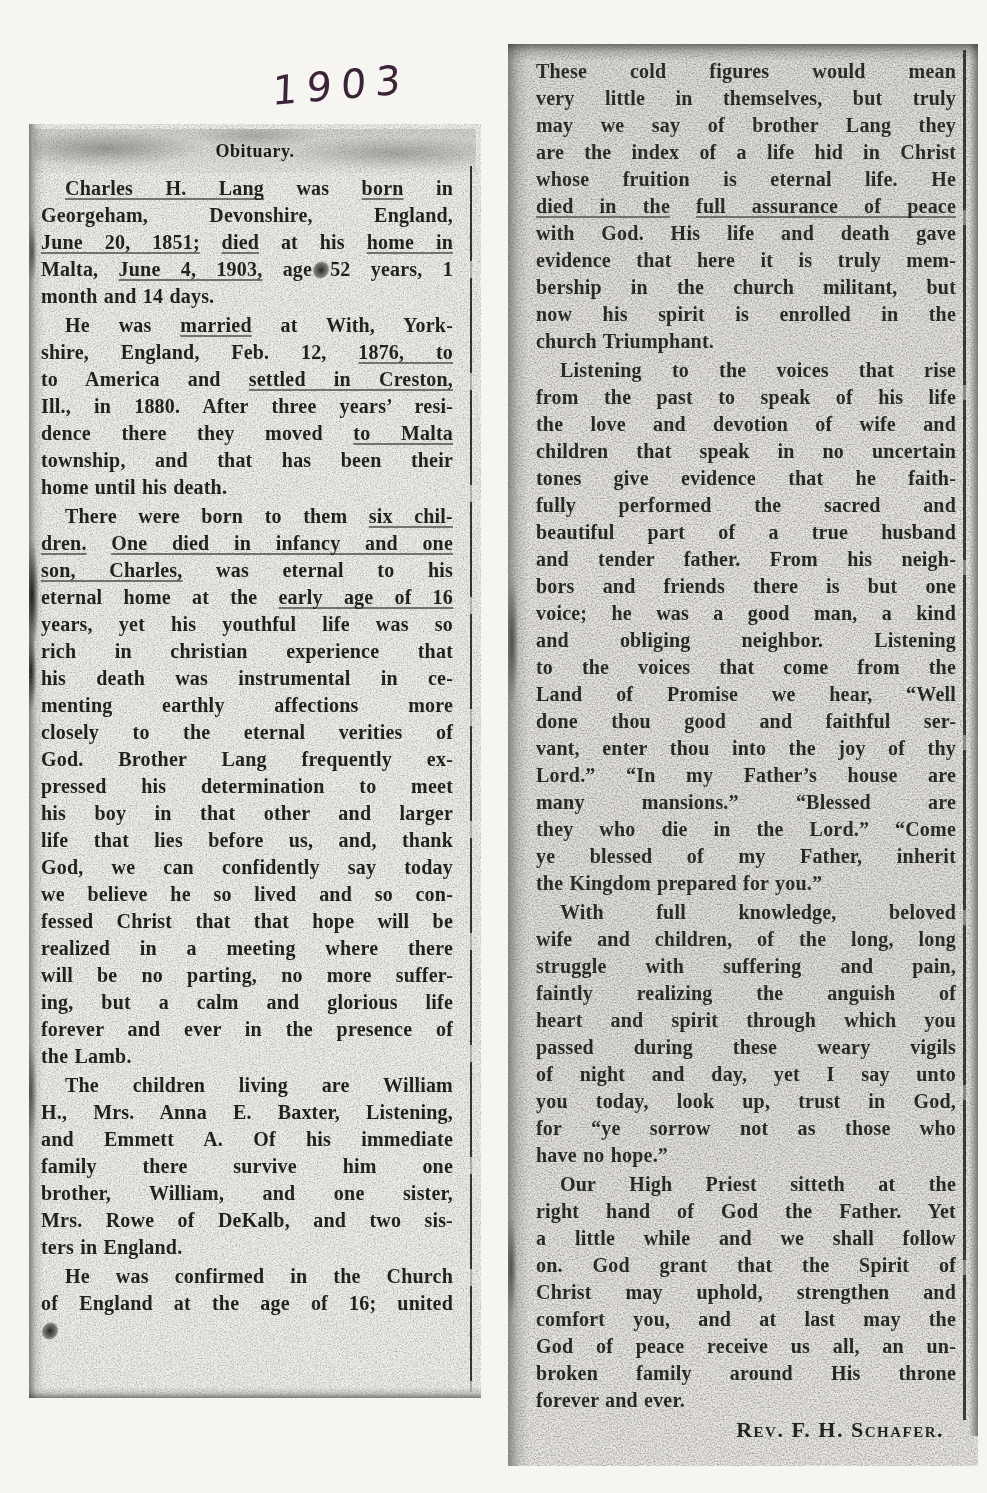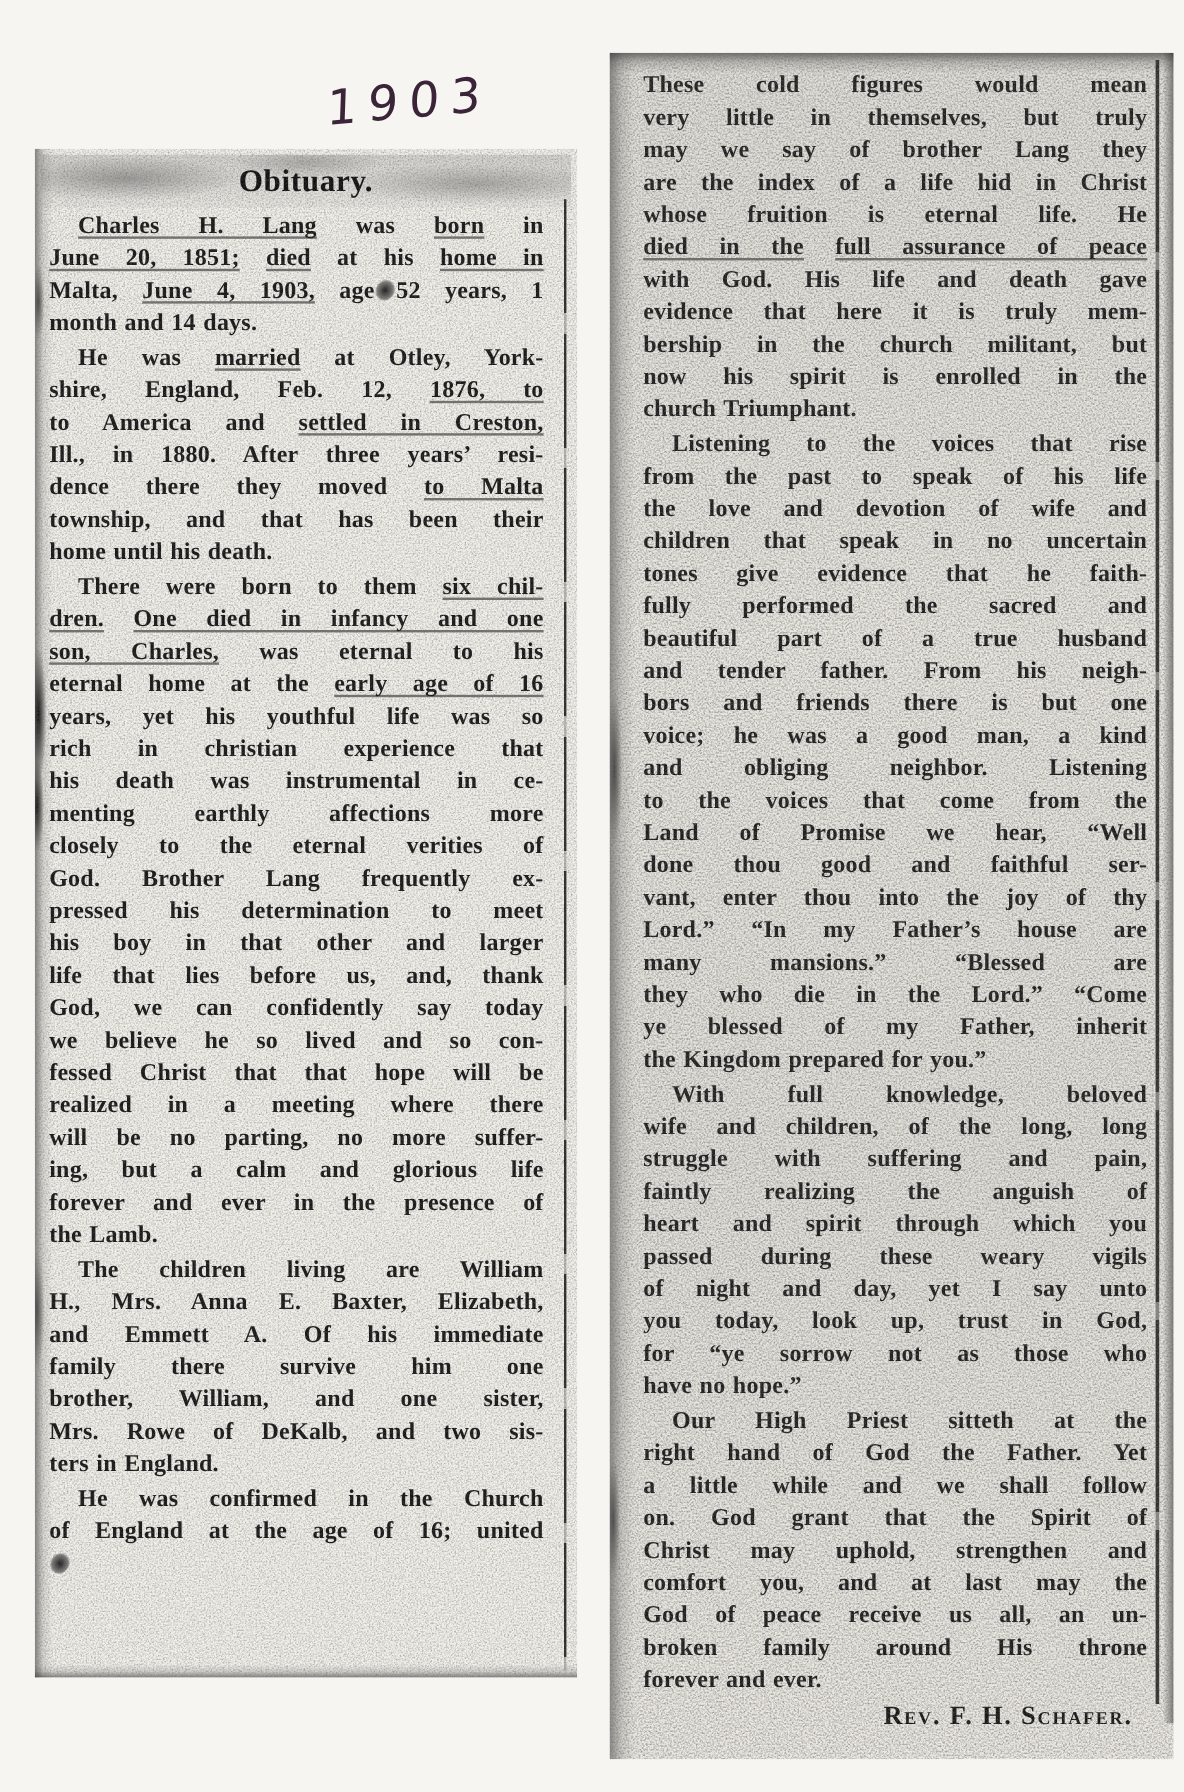--- a/index.html
+++ b/index.html
@@ -44,21 +44,21 @@
     background:linear-gradient(to left, rgba(18,18,18,.5), transparent 9px);}
   .rule-r{position:absolute;right:12px;top:6px;bottom:46px;width:3px;z-index:3;
     background:repeating-linear-gradient(to bottom, rgba(10,10,10,.82) 0 160px, rgba(10,10,10,.4) 160px 175px);}
   
   .title-band{position:relative;margin:5px 5px 0 5px;height:44px;z-index:1;background:
     radial-gradient(ellipse 140px 26px at 16% 45%, rgba(60,60,60,.40), transparent 70%),
     radial-gradient(ellipse 160px 24px at 82% 55%, rgba(70,70,70,.35), transparent 70%),
     radial-gradient(ellipse 90px 18px at 50% 15%, rgba(80,80,80,.3), transparent 70%),
     linear-gradient(rgba(125,125,125,.26), rgba(150,150,150,.10));}
   .title{
-    text-align:center;line-height:44px;font-size:26px;font-weight:700;letter-spacing:.5px;color:#111;
+    text-align:center;line-height:44px;font-size:18px;font-weight:700;letter-spacing:.5px;color:#111;
   }
   
   .text{position:relative;z-index:1;font-size:20px;font-weight:700;line-height:27px;
     letter-spacing:.2px;word-spacing:1px;}
   .clip-left  .text{padding:2px 28px 0 12px;}
   .clip-right .text{padding:14px 22px 0 28px;}
   .para + .para{margin-top:2px;}
   .line{text-align:justify;text-align-last:justify;white-space:normal;}
   .line.last{text-align-last:left;}
   .para.indent .line.first{padding-left:24px;}
@@ -80,26 +80,27 @@
   <div class="clip clip-left">
     <div class="edge-left-l"></div>
     <div class="edge-bottom-l"></div>
     <div class="rule-l"></div>
     <div class="title-band">
       <div class="title">Obituary.</div>
     </div>
     <div class="text">
         <div class="para indent">
           <div class="line first"><span class="u">Charles H. Lang</span><span> was </span><span class="u">born</span><span> in</span></div>
+          <div class="line"><span>Georgeham, Devonshire, England,</span></div>
           <div class="line"><span class="u">June 20, 1851;</span><span> </span><span class="u">died</span><span> at his </span><span class="u">home in</span></div>
           <div class="line"><span>Malta, </span><span class="u">June 4, 1903,</span><span> age</span><span class="blot"></span><span>52 years, 1</span></div>
           <div class="line last"><span>month and 14 days.</span></div>
         </div>
         <div class="para indent">
-          <div class="line first"><span>He was </span><span class="u">married</span><span> at Otley, York-</span></div>
+          <div class="line first"><span>He was </span><span class="u">married</span><span> at With, York-</span></div>
           <div class="line"><span>shire, England, Feb. 12, </span><span class="u">1876, to</span></div>
           <div class="line"><span>to America and </span><span class="u">settled in Creston,</span></div>
           <div class="line"><span>Ill., in 1880. After three years’ resi-</span></div>
           <div class="line"><span>dence there they moved </span><span class="u">to Malta</span></div>
           <div class="line"><span>township, and that has been their</span></div>
           <div class="line last"><span>home until his death.</span></div>
         </div>
         <div class="para indent">
           <div class="line first"><span>There were born to them </span><span class="u">six chil-</span></div>
           <div class="line"><span class="u">dren.</span><span> </span><span class="u">One died in infancy and one</span></div>
@@ -118,21 +119,21 @@
           <div class="line"><span>we believe he so lived and so con-</span></div>
           <div class="line"><span>fessed Christ that that hope will be</span></div>
           <div class="line"><span>realized in a meeting where there</span></div>
           <div class="line"><span>will be no parting, no more suffer-</span></div>
           <div class="line"><span>ing, but a calm and glorious life</span></div>
           <div class="line"><span>forever and ever in the presence of</span></div>
           <div class="line last"><span>the Lamb.</span></div>
         </div>
         <div class="para indent">
           <div class="line first"><span>The children living are William</span></div>
-          <div class="line"><span>H., Mrs. Anna E. Baxter, Elizabeth,</span></div>
+          <div class="line"><span>H., Mrs. Anna E. Baxter, Listening,</span></div>
           <div class="line"><span>and Emmett A. Of his immediate</span></div>
           <div class="line"><span>family there survive him one</span></div>
           <div class="line"><span>brother, William, and one sister,</span></div>
           <div class="line"><span>Mrs. Rowe of DeKalb, and two sis-</span></div>
           <div class="line last"><span>ters in England.</span></div>
         </div>
         <div class="para indent">
           <div class="line first"><span>He was confirmed in the Church</span></div>
           <div class="line"><span>of England at the age of 16; united</span></div>
           <div class="line last"><span class="blot"></span></div>

